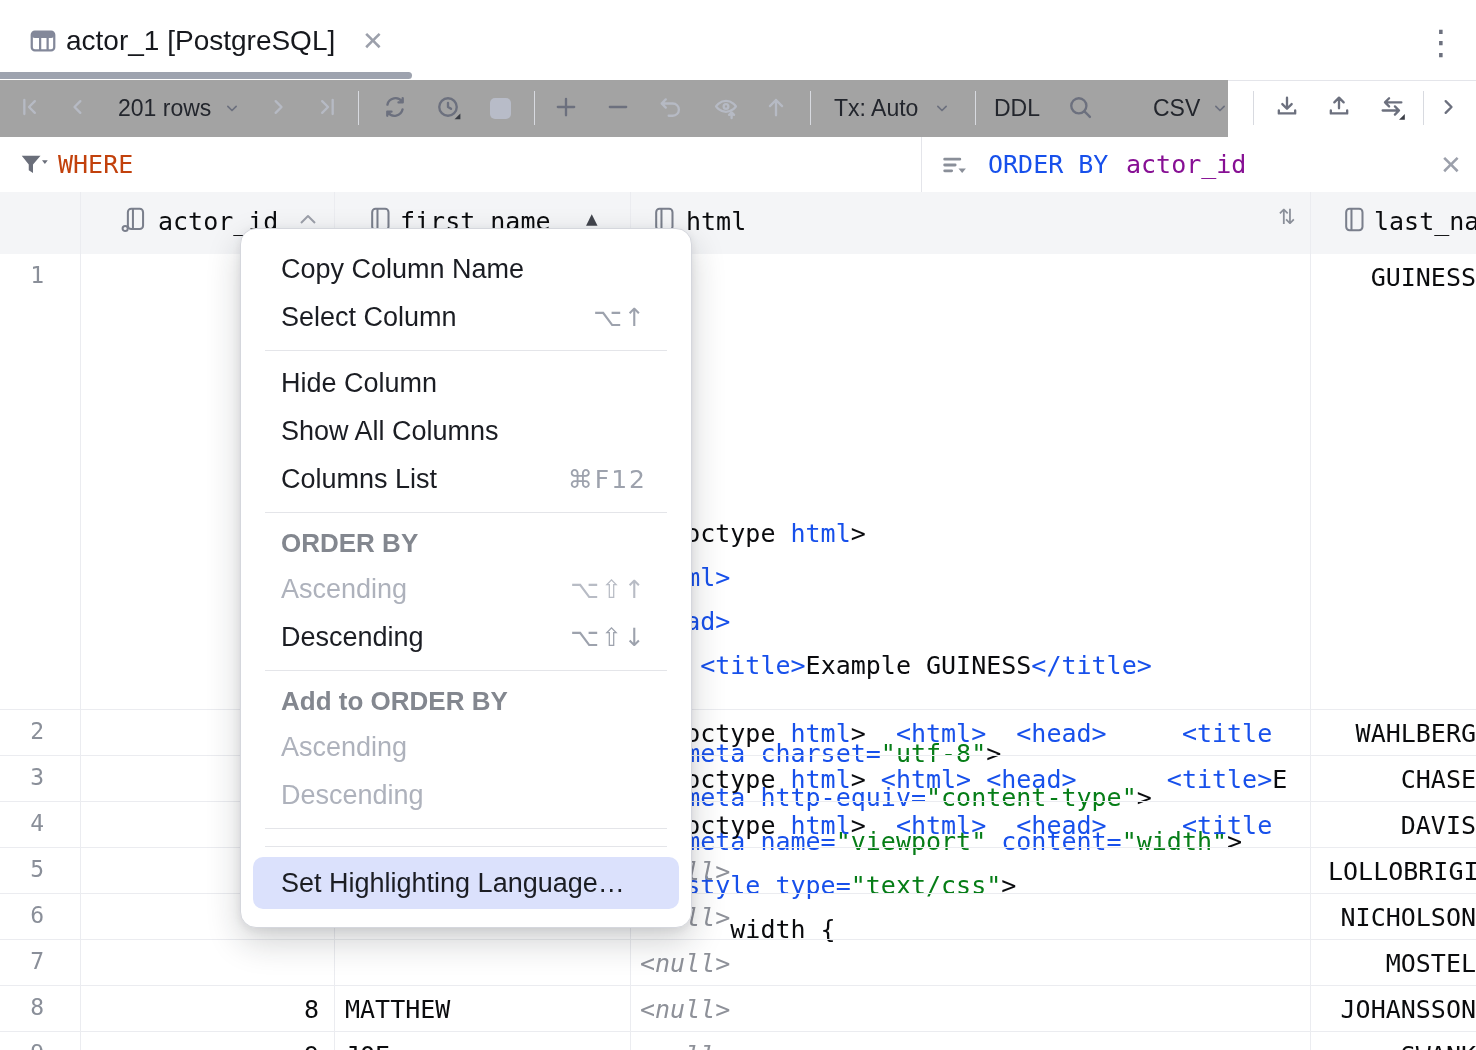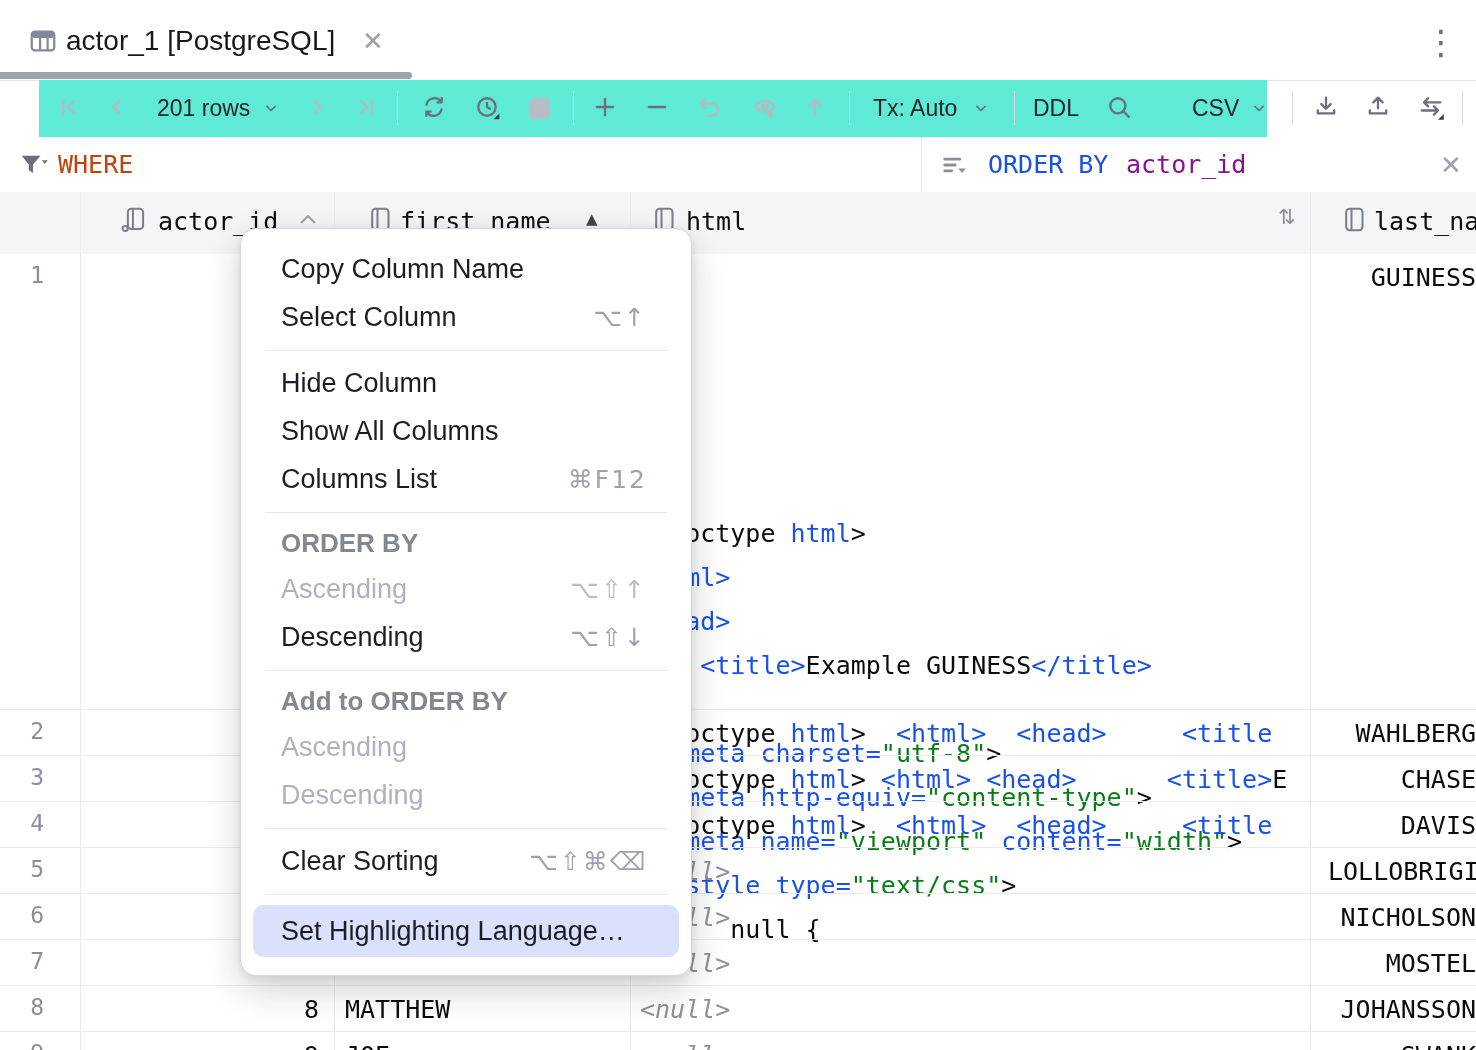--- a/index.html
+++ b/index.html
@@ -12,21 +12,21 @@
   
   .tabbar{position:absolute;left:0;top:0;width:1476px;height:80px;background:#fff;border-bottom:1px solid #E4E5EA;}
   .tab{position:absolute;left:0;top:0;height:79px;width:412px;display:flex;align-items:center;}
   .tab-icon{position:absolute;left:28px;top:26px;}
   .tab-title{position:absolute;left:66px;top:25px;font-size:28px;font-weight:500;color:#16181D;white-space:nowrap;}
   .tab-close{position:absolute;left:362px;top:26px;font-size:26px;color:#9CA0AB;font-family:"DejaVu Sans",sans-serif;}
   .tab-underline{position:absolute;left:0;top:72px;width:412px;height:7px;background:#9EA3AF;border-radius:0 4px 4px 0;}
   .kebab{position:absolute;left:1424px;top:22px;font-size:34px;color:#6C707E;font-family:"DejaVu Sans",sans-serif;}
 
   
-  .toolbar{position:absolute;left:0;top:80px;width:1228px;height:57px;background:#5eead4;border-bottom:1px solid #E4E5EA;margin-left:39px;}
+  .toolbar{position:absolute;left:0;top:80px;width:1228px;height:57px;background:#a3a3a3;border-bottom:1px solid #E4E5EA;}
   .tb-ic{position:absolute;top:13px;}
   .tb-txt{position:absolute;top:15px;font-size:23px;color:#23262D;white-space:nowrap;}
   .tsep{position:absolute;top:11px;width:1px;height:34px;background:#D8DAE0;}
   .stop-sq{position:absolute;top:18px;width:21px;height:21px;border-radius:5px;background:#B8BCC8;}
 
   
   .filterbar{position:absolute;left:0;top:137px;width:1476px;height:55px;background:#fff;border-bottom:1px solid #E4E5EA;
              font-family:"DejaVu Sans Mono",monospace;}
   .fsep{position:absolute;left:921px;top:0;width:1px;height:55px;background:#E4E5EA;}
   .where-label{position:absolute;left:58px;top:13px;font-size:25px;color:#c2410c;}
@@ -276,21 +276,21 @@
     <div class="codeblock">
       <div class="cl"><span class="tk-p">&lt;!doctype </span><span class="tk-tag">html</span><span class="tk-p">&gt;</span></div>
       <div class="cl"><span class="tk-tag">&lt;html&gt;</span></div>
       <div class="cl"><span class="tk-tag">&lt;head&gt;</span></div>
       <div class="cl"><span class="tk-p">    </span><span class="tk-tag">&lt;title&gt;</span><span class="tk-p">Example GUINESS</span><span class="tk-tag">&lt;/title&gt;</span></div>
       <div class="cl"></div>
       <div class="cl"><span class="tk-p">  </span><span class="tk-tag">&lt;meta charset=</span><span class="tk-str">"utf-8"</span><span class="tk-p">&gt;</span></div>
       <div class="cl"><span class="tk-p">  </span><span class="tk-tag">&lt;meta http-equiv=</span><span class="tk-str">"content-type"</span><span class="tk-p">&gt;</span></div>
       <div class="cl"><span class="tk-p">  </span><span class="tk-tag">&lt;meta name=</span><span class="tk-str">"viewport"</span><span class="tk-tag"> content=</span><span class="tk-str">"width"</span><span class="tk-p">&gt;</span></div>
       <div class="cl"><span class="tk-p">  </span><span class="tk-tag">&lt;style type=</span><span class="tk-str">"text/css"</span><span class="tk-p">&gt;</span></div>
-      <div class="cl"><span class="tk-p">      null {</span></div>
+      <div class="cl"><span class="tk-p">      width {</span></div>
     </div>
 
     <div class="trow" style="top:456px;height:46px">
       <span class="gut">2</span>
       <span class="cell c-actor"></span>
       <span class="cell c-first"></span>
       <span class="cell c-html"><span class="tk-p">&lt;!doctype </span><span class="tk-tag">html</span><span class="tk-p">&gt;  </span><span class="tk-tag">&lt;html&gt;</span><span class="tk-p">  </span><span class="tk-tag">&lt;head&gt;</span><span class="tk-p">     </span><span class="tk-tag">&lt;title</span></span>
       <span class="cell c-last">WAHLBERG</span>
     </div>
 
@@ -388,23 +388,19 @@
     <div class="mi hdr">
       <span>Add to ORDER BY</span>
       </div>
     <div class="mi disabled">
       <span>Ascending</span>
       </div>
     <div class="mi disabled">
       <span>Descending</span>
       </div>
     <div class="msep"></div>
-    <div class="mi">
-      <span>Clear Sorting</span>
-      <span class="sc">⌥⇧⌘⌫</span>
-      </div>
     <div class="msep"></div>
     <div class="mi selected">
       <span>Set Highlighting Language…</span>
       </div>
   </div>
 
 </div>
 
 </body></html>

